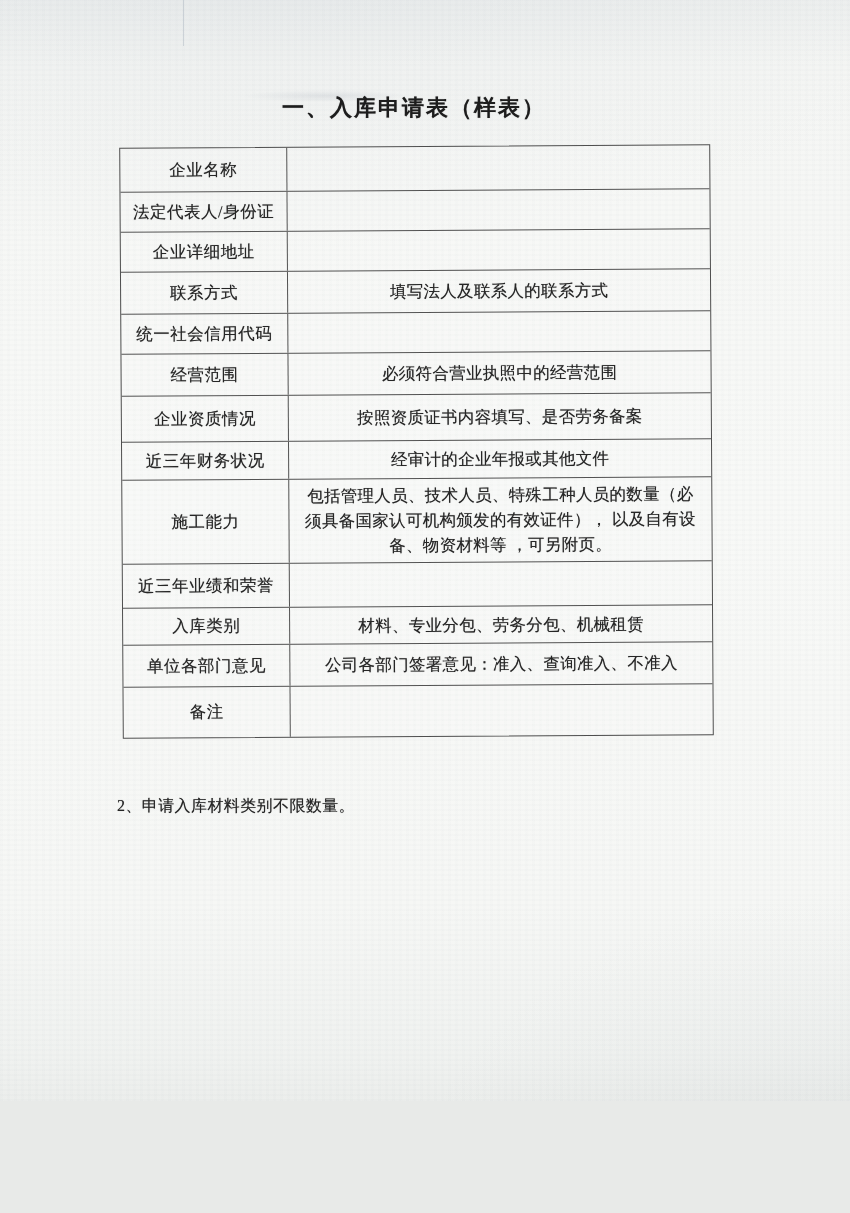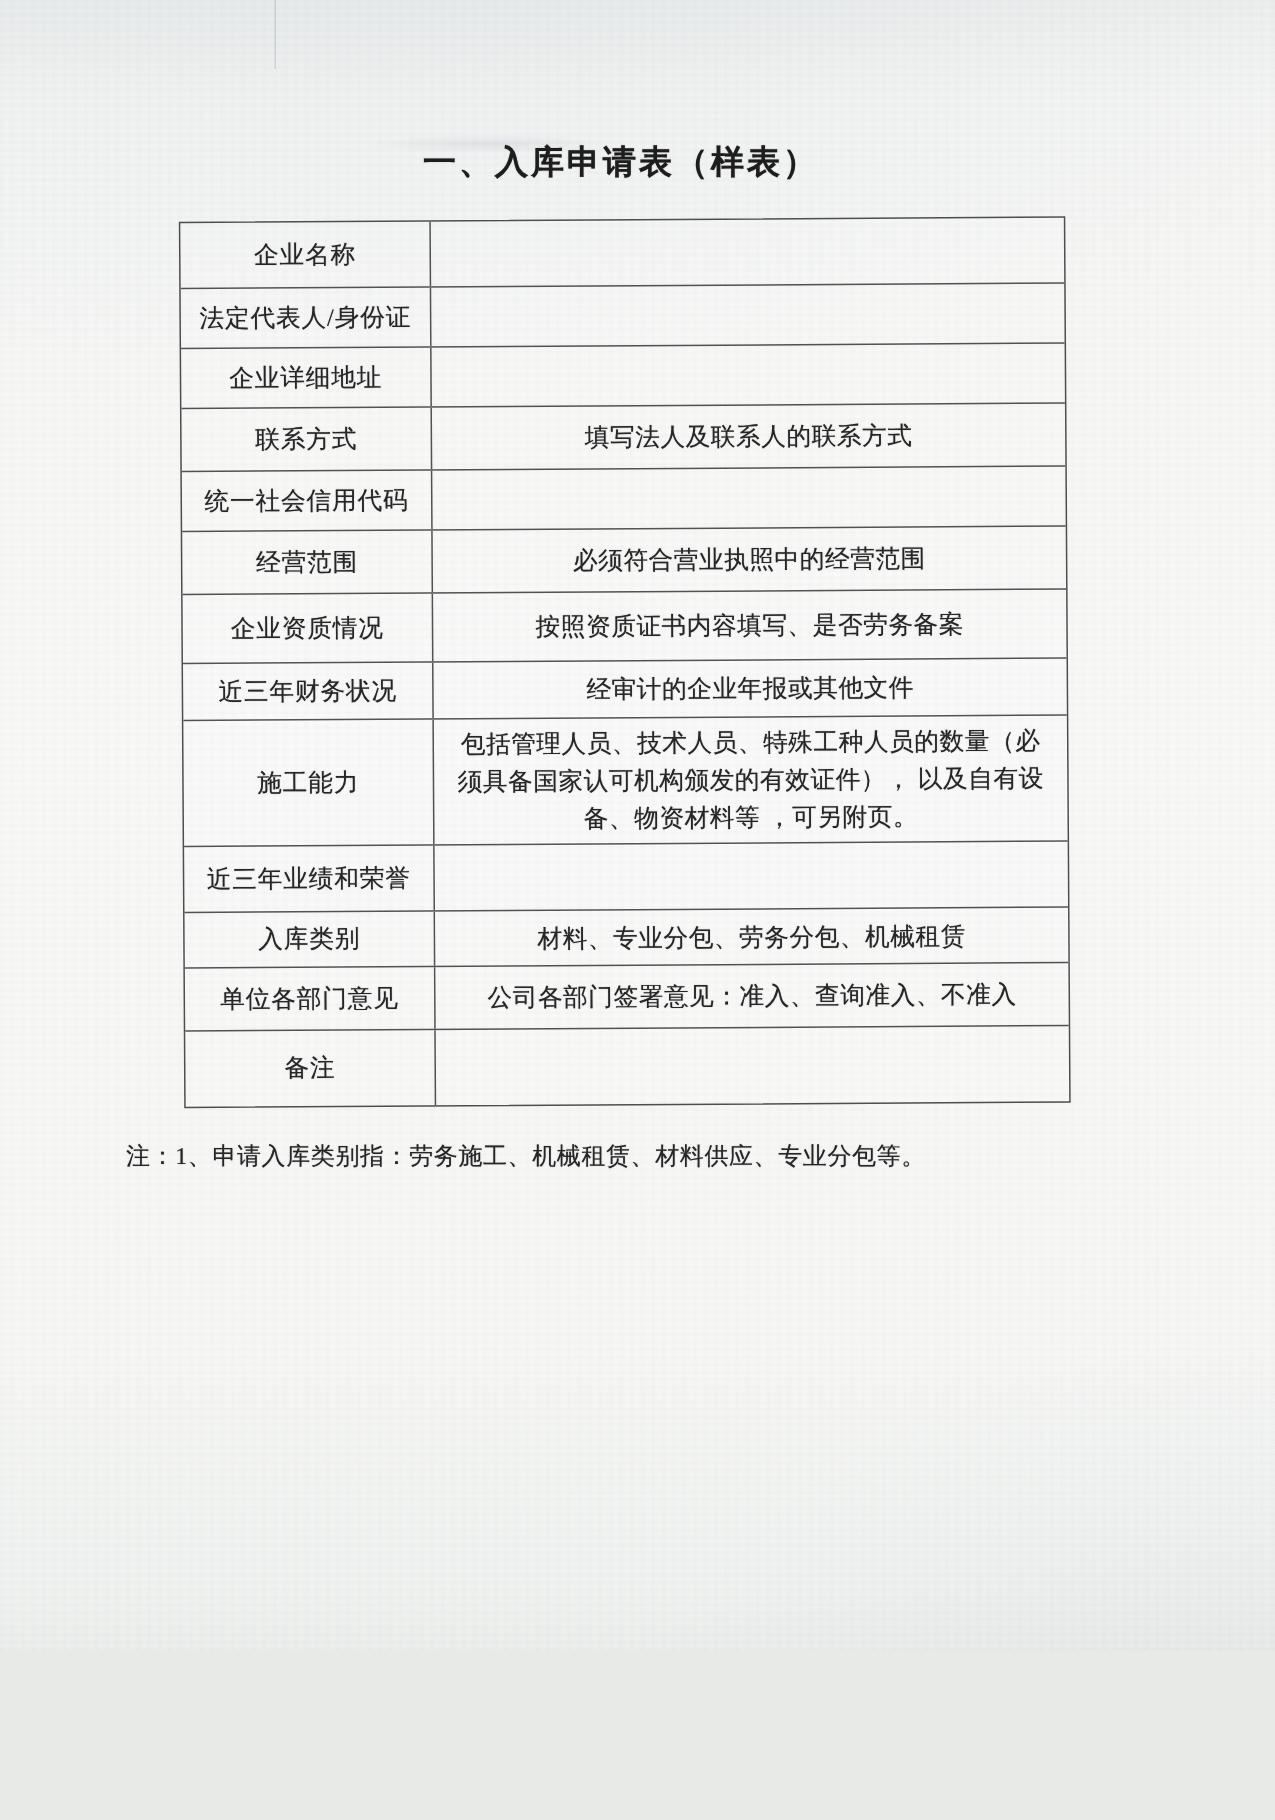--- a/index.html
+++ b/index.html
@@ -179,17 +179,17 @@
     <div class="t-row">
       <div class="t-label ink">单位各部门意见</div>
       <div class="t-value ink">公司各部门签署意见：准入、查询准入、不准入</div>
     </div>
     <div class="t-row">
       <div class="t-label ink">备注</div>
       <div class="t-value ink"></div>
     </div>
   </div>
 
-  <div class="note-line note-1 ink">注：1、申请入库类别指：劳务施工、机械租赁、材料供应、专业分包等。</div>
+  <div class="note-line note-2 ink">2、申请入库材料类别不限数量。</div>
 
   <div class="artifact-bottom-line"></div>
 
 </div>
 
 </body></html>

